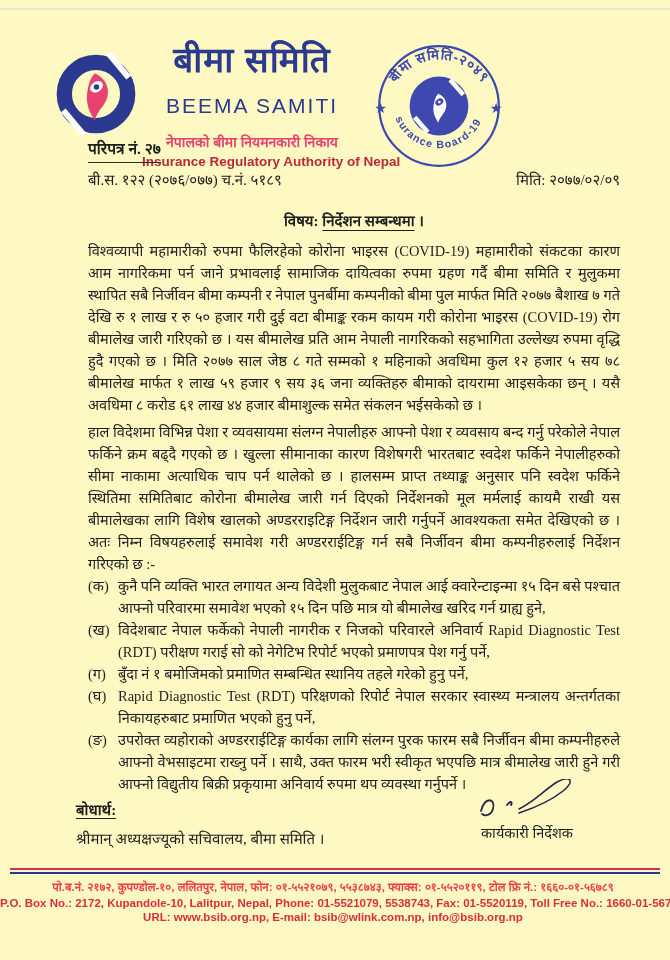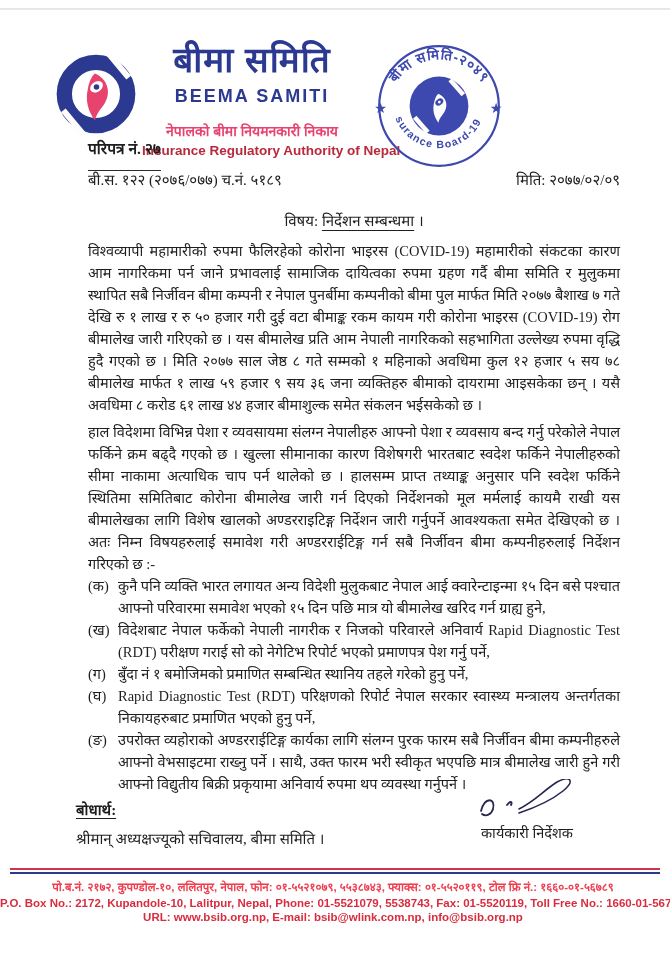--- a/index.html
+++ b/index.html
@@ -1,42 +1,42 @@
 <!DOCTYPE html>
 <html><head>
 <meta charset="utf-8">
 <style>
   html,body { margin:0; padding:0; background:#e9e9e9; }
   .page {
     position:relative; width:670px; height:960px; margin:0 auto;
-    background:#ffffff; overflow:hidden;
+    background:#fef9c3; overflow:hidden;
     font-family:"Liberation Serif","DejaVu Serif",serif; color:#1e1e1e;
   }
   .scan-edge { position:absolute; top:8px; left:0; right:0; height:2px;
     background:#d4d4da; opacity:.55; }
 
   
   .logo { position:absolute; left:50px; top:48px; width:92px; height:92px; }
   .brand { position:absolute; left:142px; top:42px; width:220px; text-align:center;
     font-family:"Liberation Sans","DejaVu Sans",sans-serif; }
   .brand-np { font-size:35px; font-weight:bold; color:#2b3990; line-height:1.05; letter-spacing:1px; }
-  .brand-en { font-size:18px; font-weight:bold; color:#2b3990; letter-spacing:2px; line-height:1; margin-top:8px; }
+  .brand-en { font-size:21px; font-weight:normal; color:#2b3990; letter-spacing:2px; line-height:1; margin-top:16px; }
   .tagline-np { font-size:14px; font-weight:bold; color:#e8426f; margin-top:16px; white-space:nowrap; }
   .tagline-en { font-size:13.5px; font-weight:bold; color:#b9293b; margin-top:3px; white-space:nowrap; }
   .stamp { position:absolute; left:363px; top:30px; width:152px; height:152px; }
 
   .circular-no { position:absolute; left:88px; top:137px; font-size:15.5px; font-weight:bold;
-    border-bottom:1.8px solid #2c2c2c; padding-bottom:11px; }
+    border-bottom:1.8px solid #2c2c2c; padding-bottom:3px; }
   .ref-row { position:absolute; left:88px; top:169px; width:532px;
     display:flex; justify-content:space-between; font-size:15px; }
 
   
   .letter { position:absolute; left:88px; top:200px; width:532px; font-size:14.5px; line-height:22px; }
   .addressee { font-weight:bold; font-size:15px; }
-  .subject { text-align:center; font-weight:normal; font-size:15px; margin-top:10px; }
+  .subject { text-align:center; font-weight:bold; font-size:15px; margin-top:10px; }
   .subject .u { text-decoration:underline; text-underline-offset:4px; }
   .para { text-align:justify; margin-top:8px; }
   .para.p2 { margin-top:5px; }
   .list { margin-top:0; }
   .item { display:flex; }
   .item .marker { flex:0 0 30px; }
   .item .text { flex:1; text-align:justify; }
 
   .sig { margin-top:-16px; margin-right:8px; float:right; text-align:center; width:170px; }
   .sig svg { display:block; margin:0 auto -2px auto; }

